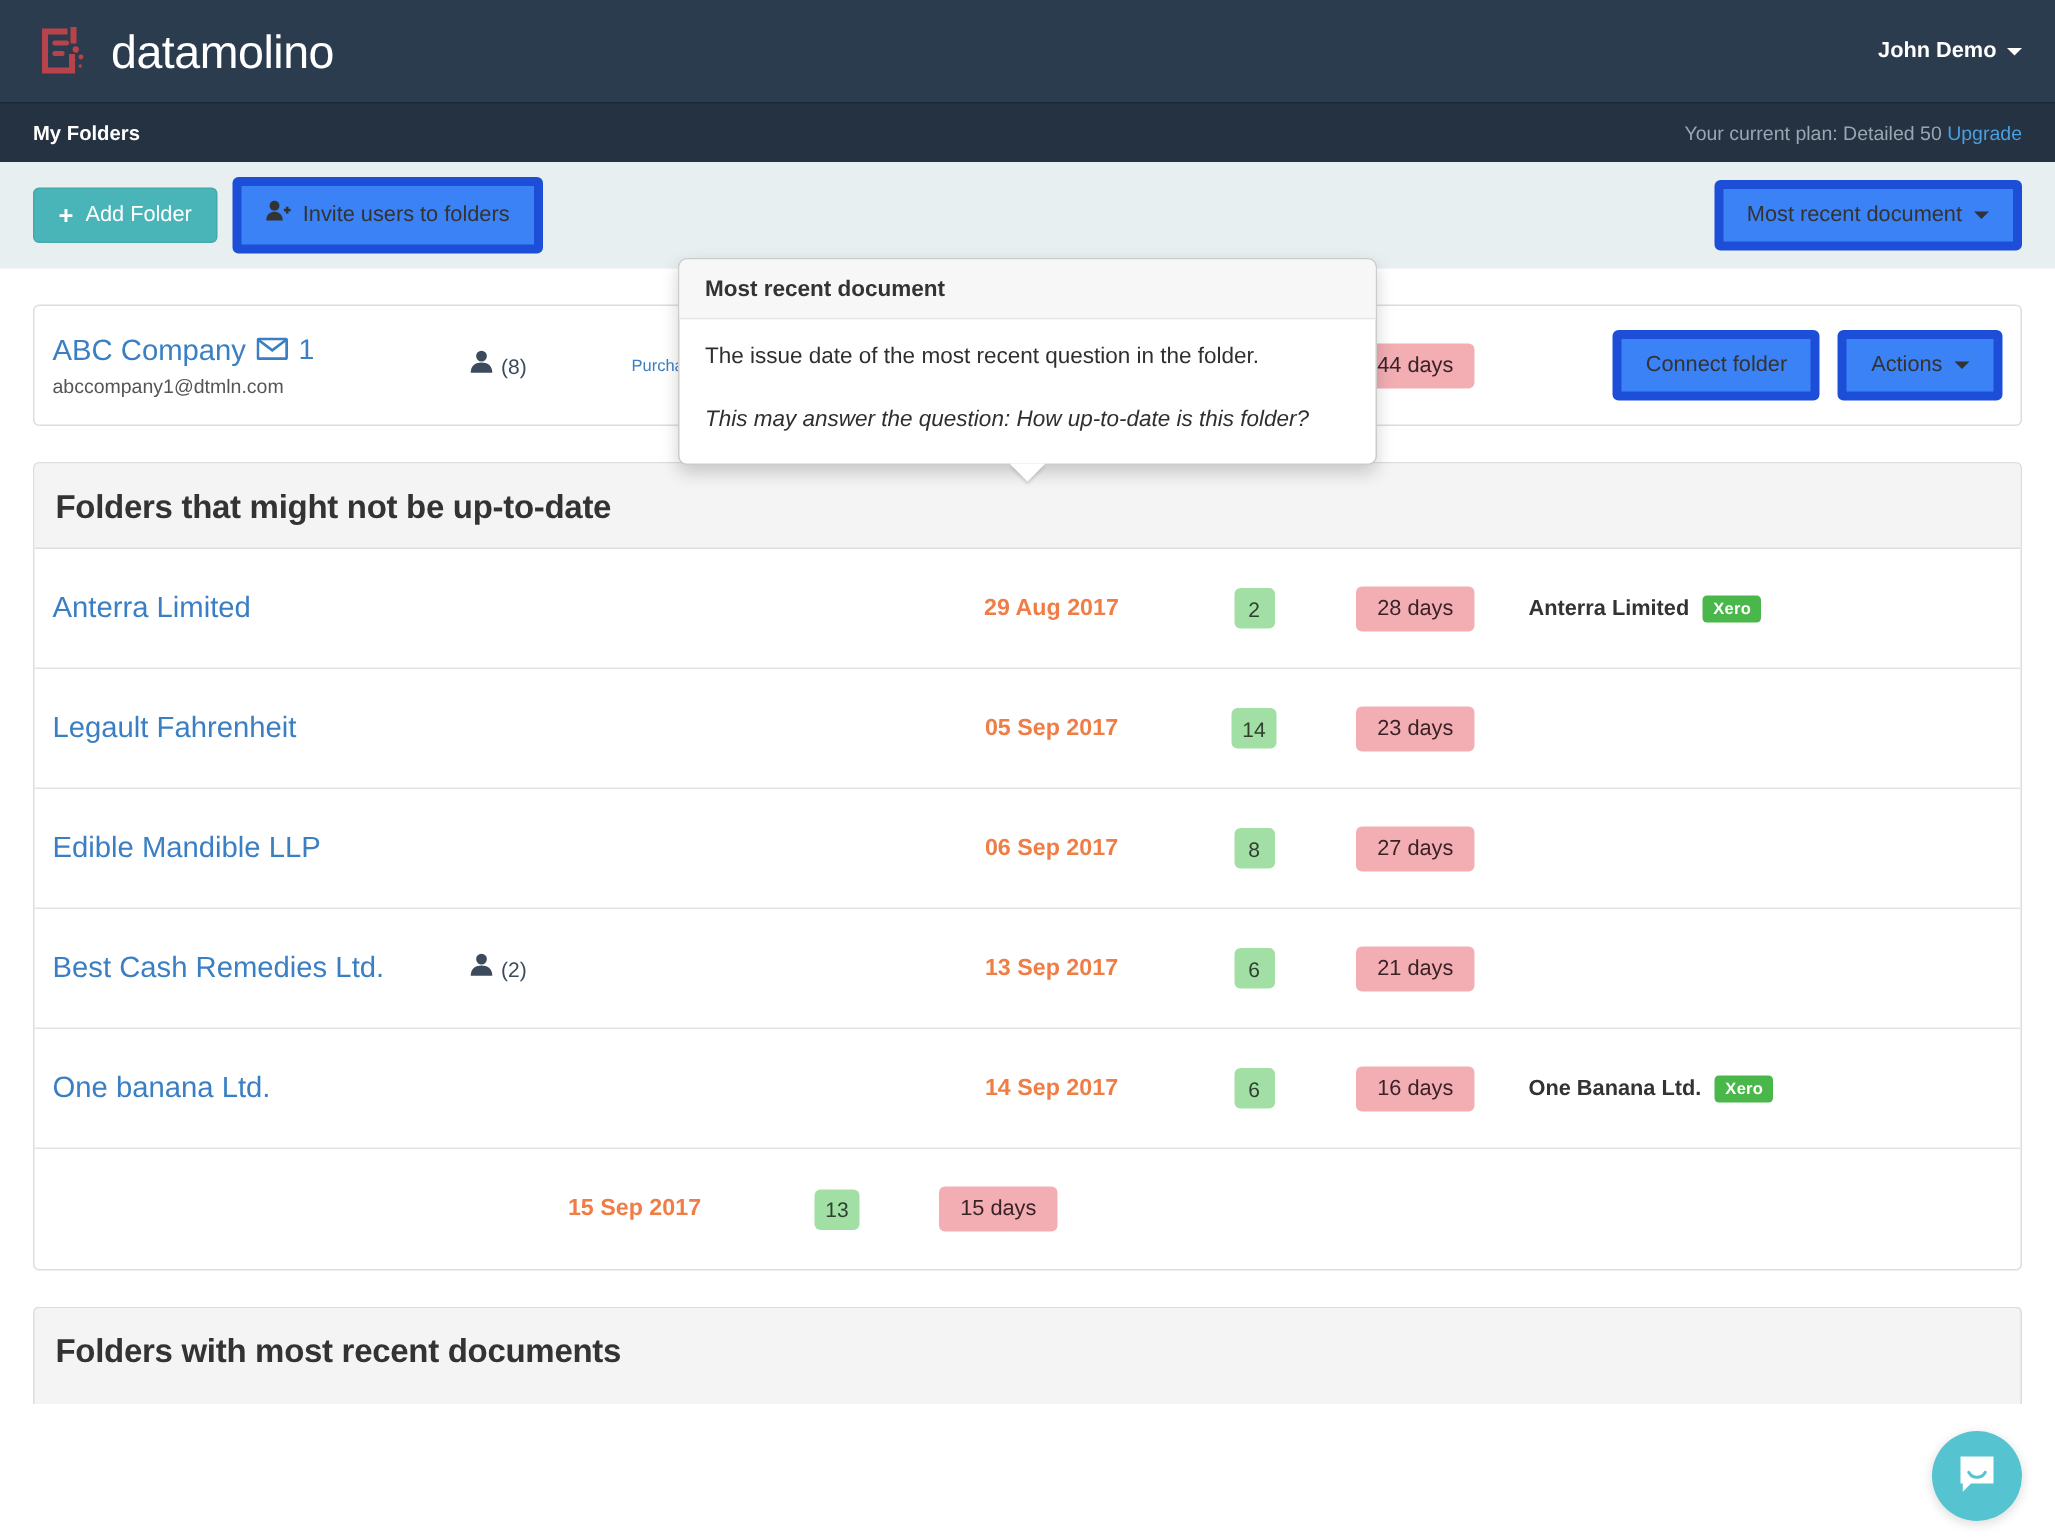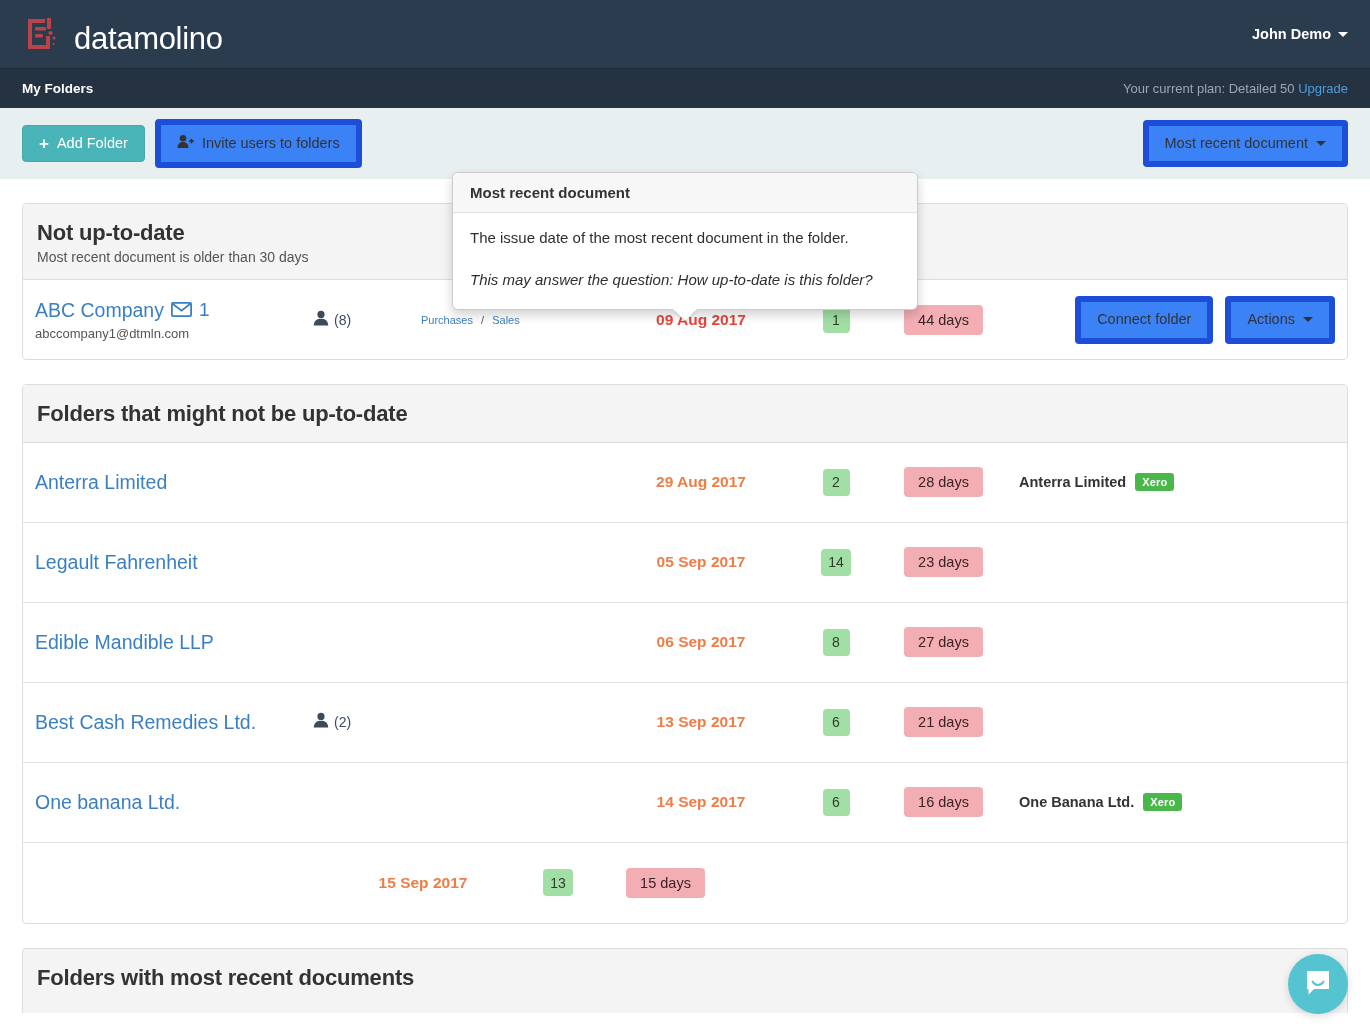--- a/index.html
+++ b/index.html
@@ -11,21 +11,21 @@
   }
 
   
   .navbar {
     height: 68px;
     background: #2b3c4e;
     display: flex; align-items: center;
     padding: 0 22px;
     position: relative;
   }
-  .brand { display: flex; align-items: flex-end; gap: 12px; }
+  .brand { display: flex; align-items: center; gap: 12px; }
   .brand-logo { width: 40px; height: 40px; display:block; }
   .brand-name {
     color: #ffffff;
     font-size: 31px;
     font-weight: 400;
     letter-spacing: -0.3px;
     line-height: 1;
   }
   .nav-right { margin-left: auto; display:flex; align-items:center; }
   .user-menu {
@@ -282,33 +282,29 @@
     <button class="btn btn-default">
       <span>Most recent document</span>
       <span class="caret"></span>
     </button>
   </div>
 </div>
 
 <div class="popover">
   <div class="popover-title">Most recent document</div>
   <div class="popover-body">
-    <p>The issue date of the most recent document in the folder.</p>
+    <p>The issue date of the most recent question in the folder.</p>
     <p class="italic">This may answer the question: How up-to-date is this folder?</p>
   </div>
   <div class="popover-arrow"></div>
 </div>
 
 <div class="content">
 
   <div class="panel">
-    <div class="panel-head">
-      <h2>Not up-to-date</h2>
-      <div class="sub">Most recent document is older than 30 days</div>
-    </div>
 
     <div class="row">
       <div class="col-name">
         <a class="folder-link">
           <span>ABC Company</span>
           <span>
             <svg width="21" height="15" viewBox="0 0 21 15" xmlns="http://www.w3.org/2000/svg">
               <rect x="0.9" y="0.9" width="19.2" height="13.2" rx="1" fill="none" stroke="#3a7fc3" stroke-width="1.8"></rect>
               <path d="M1.6 1.8 L10.5 8.6 L19.4 1.8" fill="none" stroke="#3a7fc3" stroke-width="1.8"></path>
             </svg>

